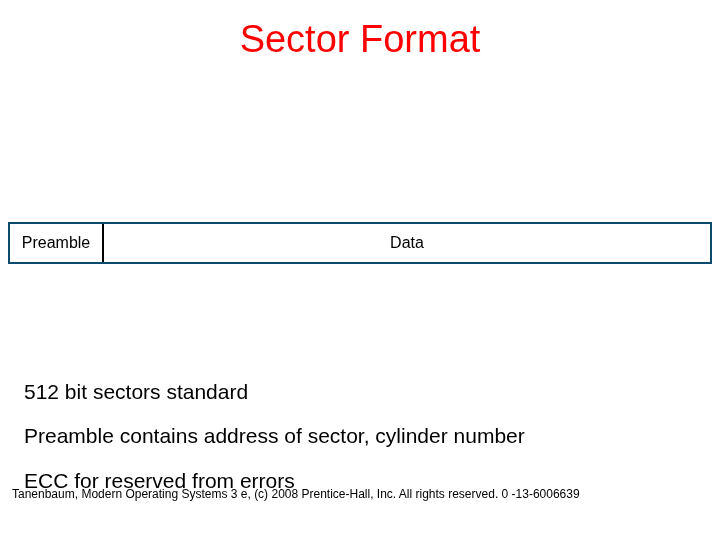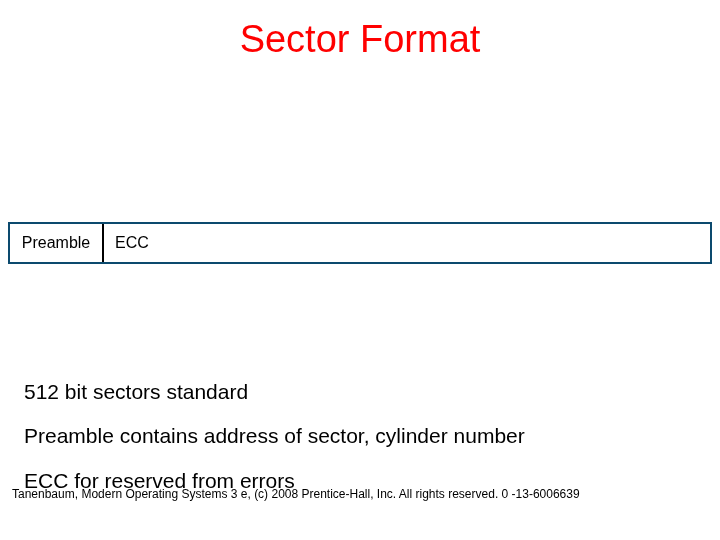--- a/index.html
+++ b/index.html
@@ -17,21 +17,21 @@
   .footer { position: absolute; bottom: 39px; left: 12px; font-size: 12px; color: #000; }
 </style>
 </head>
 <body>
 
 <div class="slide">
   <h1 class="title">Sector Format</h1>
 
   <div class="diagram">
     <div class="cell preamble">Preamble</div>
-    <div class="cell ecc">ECC</div>
+    <div class="cell data">Data</div>
   </div>
 
   <div class="bullets">
     <p>512 bit sectors standard</p>
     <p>Preamble contains address of sector, cylinder number</p>
     <p>ECC for reserved from errors</p>
   </div>
 
   <div class="footer">Tanenbaum, Modern Operating Systems 3 e, (c) 2008 Prentice-Hall, Inc. All rights reserved. 0 -13-6006639</div>
 </div>

